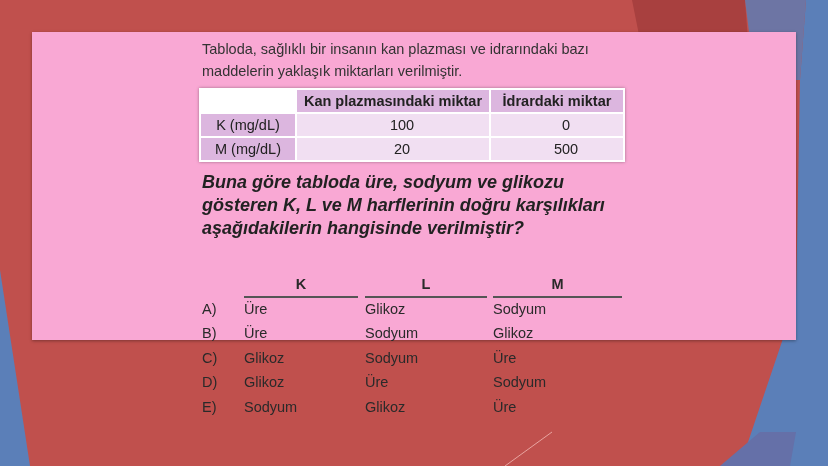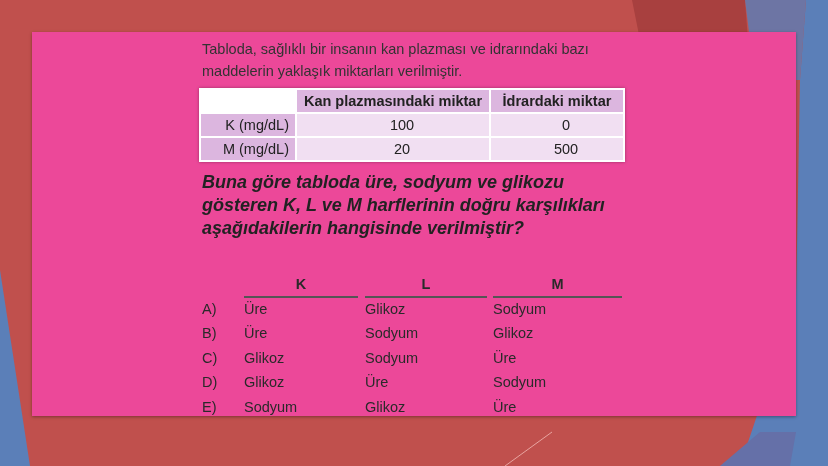--- a/index.html
+++ b/index.html
@@ -3,38 +3,38 @@
   <meta charset="utf-8">
   <style>
     html, body { margin: 0; padding: 0; }
     body {
       width: 828px; height: 466px; overflow: hidden; position: relative;
       background: #c0504d;
       font-family: "Liberation Sans", sans-serif;
     }
     .bg { position: absolute; inset: 0; }
     .card {
-      position: absolute; left: 32px; top: 32px; width: 764px; height: 384px;
-      background: #ec4899;
+      position: absolute; left: 32px; top: 32px; width: 764px; height: 308px;
+      background: #f9a8d4;
       box-shadow: 0 1px 3px rgba(0,0,0,0.35);
     }
     .content { position: absolute; left: 170px; top: 6px; width: 440px; color: #2a2a2a; }
     .intro { font-size: 14.5px; line-height: 22px; margin: 0; color: #333; }
 
     .data-table {
       border-collapse: separate; border-spacing: 2px;
       margin-top: 6px; margin-left: -3px;
       box-shadow: 0 0 3px rgba(0,0,0,0.35);
       background: #fff;
       font-size: 14.5px;
     }
     .data-table th, .data-table td { padding: 0 6px; height: 22px; }
     .data-table th { background: #dcb6df; font-weight: bold; color: #222; white-space: nowrap; }
     .data-table th.blank { background: #fff; }
-    .data-table td.rowhead { background: #dcb6df; text-align: right; width: 82px; color: #222; }
+    .data-table td.rowhead { background: #dcb6df; text-align: center; width: 82px; color: #222; }
     .data-table td.val { background: #f1dff2; text-align: center; color: #222; padding-left: 24px; }
     .col1 { width: 180px; }
     .col2 { width: 120px; }
 
     .question {
       font-size: 18px; font-weight: bold; line-height: 23px; margin: 9px 0 0 0; color: #222; font-style: italic;
     }
     .opt-header, .opt-row { position: absolute; left: 0; width: 440px; height: 24px; font-size: 14.5px; color: #2a2a2a; }
     .opt-header .h { position: absolute; top: 0; text-align: center; font-weight: bold; }
     .opt-header .u { position: absolute; top: 20px; height: 1.5px; background: #555; }

